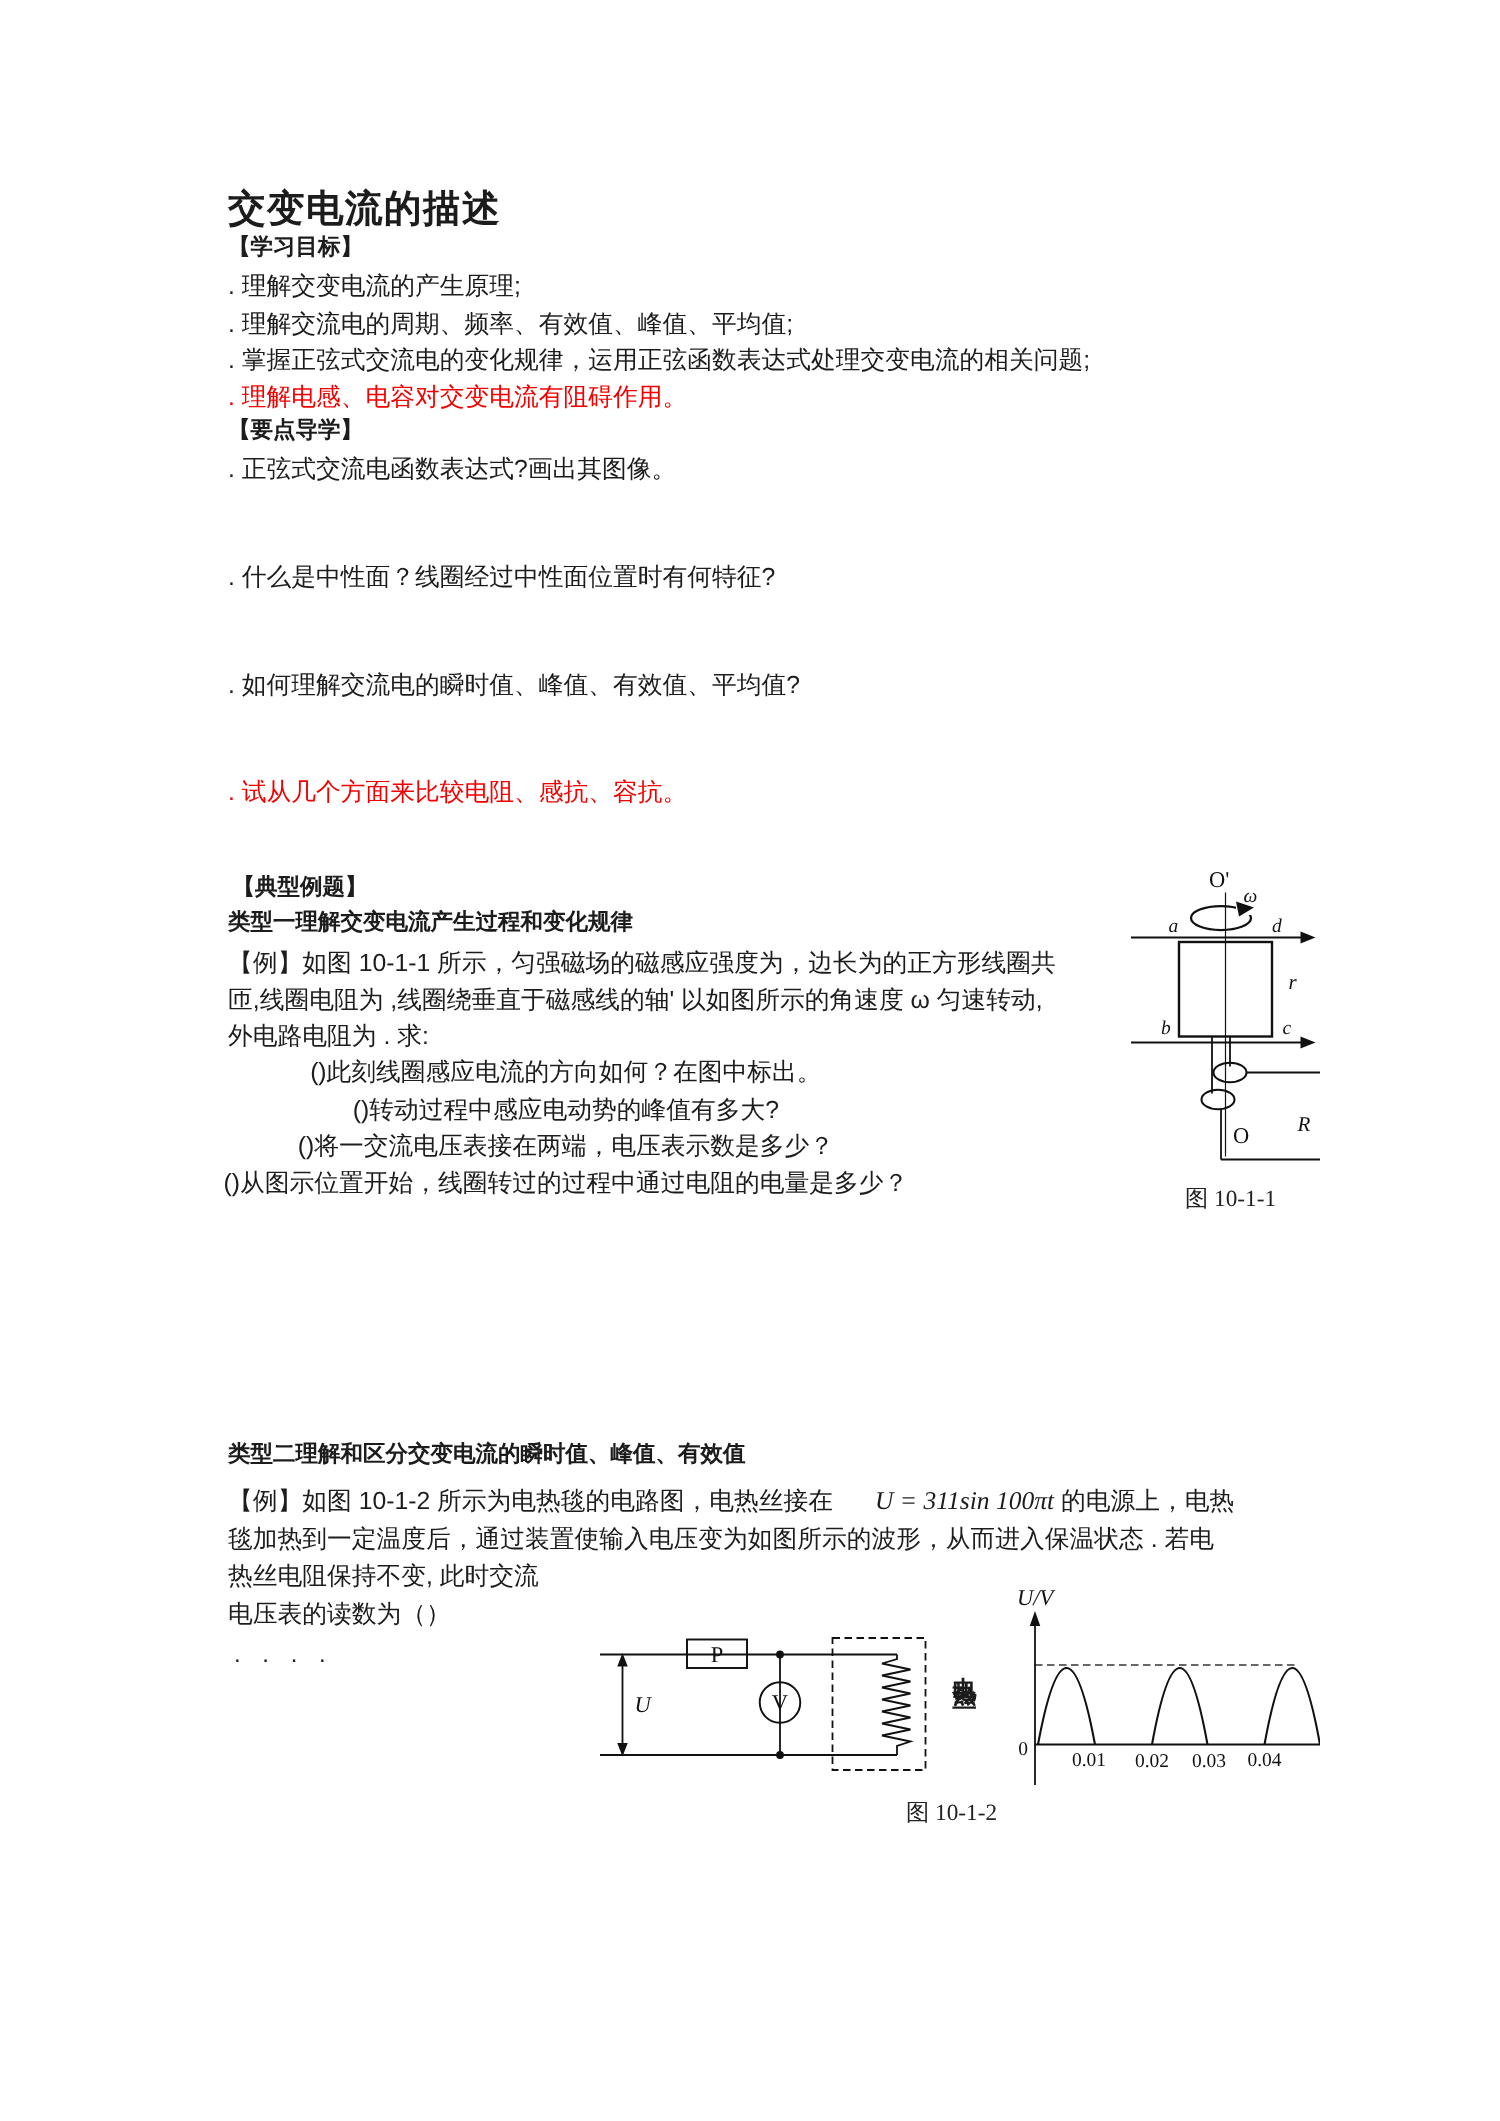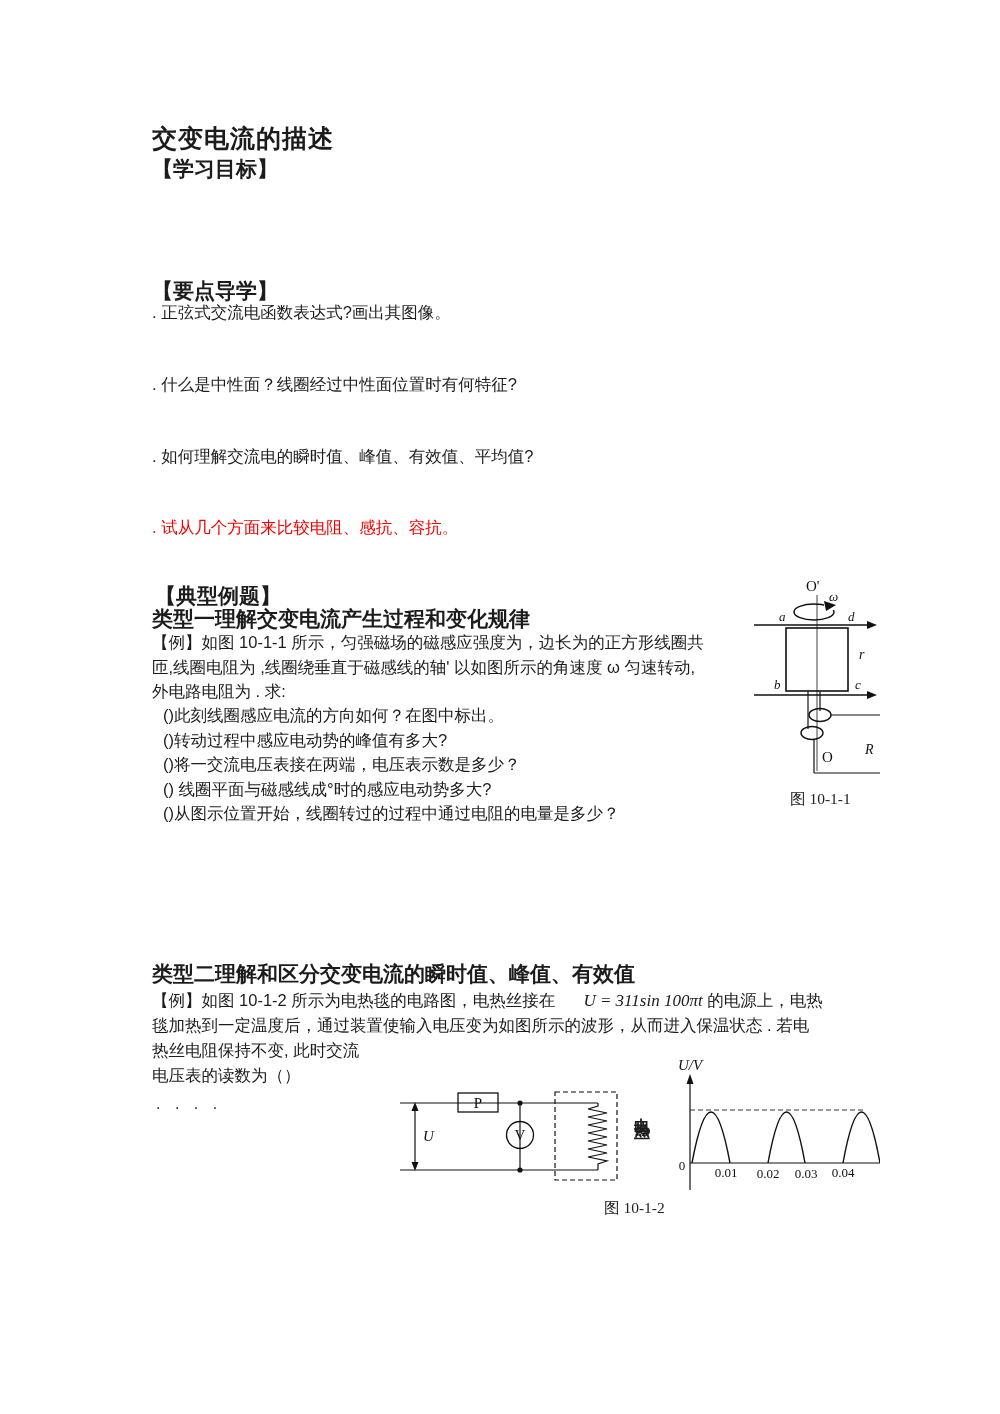--- a/index.html
+++ b/index.html
@@ -2,21 +2,21 @@
 <html><head>
 <meta charset="utf-8">
 <style>
   html,body { margin:0; padding:0; background:#ffffff; }
   .page {
     position:relative; width:880px; height:1414px; background:#ffffff;
     font-family:"Liberation Sans", sans-serif; color:#1c1c1c; overflow:hidden;
   }
   .abs { position:absolute; }
   .doc-title { font-size:25px; font-weight:700; letter-spacing:1px; }
-  .sec-heading { font-size:21px; font-weight:700; }
+  .sec-heading { font-size:15px; font-weight:700; }
   .body-text { font-size:16.5px; white-space:nowrap; }
   .lines-24 div { line-height:24.5px; white-space:nowrap; }
   .lines-25 div { line-height:25px; white-space:nowrap; }
   .red { color:#f20000; }
   .serif-it { font-family:"Liberation Serif", serif; font-style:italic;margin-left:28px; }
   .fig-caption { font-family:"Liberation Serif", serif; font-size:15.5px; color:#222; white-space:nowrap; }
   .heater-label { writing-mode:vertical-rl; font-size:16px; font-weight:700; letter-spacing:3px; }
   svg text { font-family:"Liberation Serif", serif; fill:#111; }
   svg .it { font-style:italic; }
   svg line, svg path, svg rect.box, svg ellipse, svg circle.meter, svg polyline {
@@ -24,41 +24,46 @@
   }
 </style>
 </head>
 <body>
 
 <div class="page">
 
   <div class="abs doc-title" style="left:152px; top:122px;">交变电流的描述</div>
 
   <div class="abs sec-heading" style="left:152px; top:155px;">【学习目标】</div>
+  <div class="abs body-text lines-24" style="left:152px; top:179px;">
+    <div>. 理解交变电流的产生原理;</div>
+    <div>. 理解交流电的周期、频率、有效值、峰值、平均值;</div>
+    <div>. 掌握正弦式交流电的变化规律，运用正弦函数表达式处理交变电流的相关问题;</div>
+    <div class="red">. 理解电感、电容对交变电流有阻碍作用。</div>
+  </div>
 
   <div class="abs sec-heading" style="left:152px; top:277px;">【要点导学】</div>
   <div class="abs body-text" style="left:152px; top:302px;">. 正弦式交流电函数表达式?画出其图像。</div>
   <div class="abs body-text" style="left:152px; top:374px;">. 什么是中性面？线圈经过中性面位置时有何特征?</div>
   <div class="abs body-text" style="left:152px; top:446px;">. 如何理解交流电的瞬时值、峰值、有效值、平均值?</div>
   <div class="abs body-text red" style="left:152px; top:517px;">. 试从几个方面来比较电阻、感抗、容抗。</div>
 
   <div class="abs sec-heading" style="left:155px; top:582px;">【典型例题】</div>
   <div class="abs sec-heading" style="left:152px; top:605px;">类型一理解交变电流产生过程和变化规律</div>
 
   <div class="abs body-text lines-24" style="left:152px; top:630px;">
     <div>【例】如图 10-1-1 所示，匀强磁场的磁感应强度为，边长为的正方形线圈共</div>
     <div>匝,线圈电阻为 ,线圈绕垂直于磁感线的轴' 以如图所示的角速度 ω 匀速转动,</div>
     <div>外电路电阻为 . 求:</div>
   </div>
 
-  <div class="abs body-text lines-24" style="left:163px; top:703px;">
+  <div class="abs body-text lines-24" style="left:149px; top:703px;text-align:center;">
     <div>()此刻线圈感应电流的方向如何？在图中标出。</div>
     <div>()转动过程中感应电动势的峰值有多大?</div>
     <div>()将一交流电压表接在两端，电压表示数是多少？</div>
-    <div>() 线圈平面与磁感线成°时的感应电动势多大?</div>
     <div>()从图示位置开始，线圈转过的过程中通过电阻的电量是多少？</div>
   </div>
 
   <div class="abs" style="left:748px; top:574px; width:205px; height:250px;">
     <svg width="200" height="250" viewBox="0 0 200 250">
 
       <line x1="69" y1="21" x2="69" y2="197" stroke="#9a9a9a" stroke-width="0.8"></line>
 
       <ellipse cx="66" cy="38" rx="20" ry="8" stroke-width="1.5"></ellipse>
       <rect x="76" y="27" width="14" height="9" fill="#ffffff" stroke="none"></rect>

